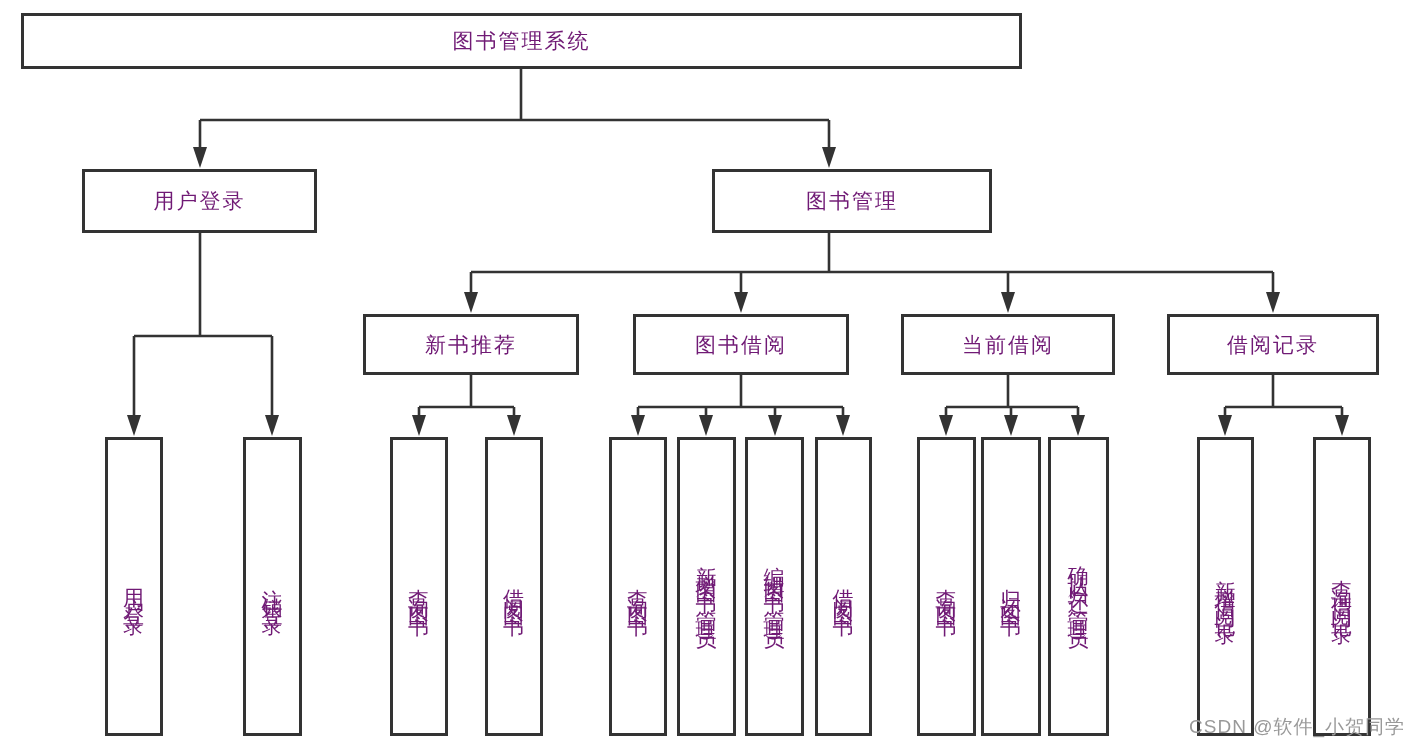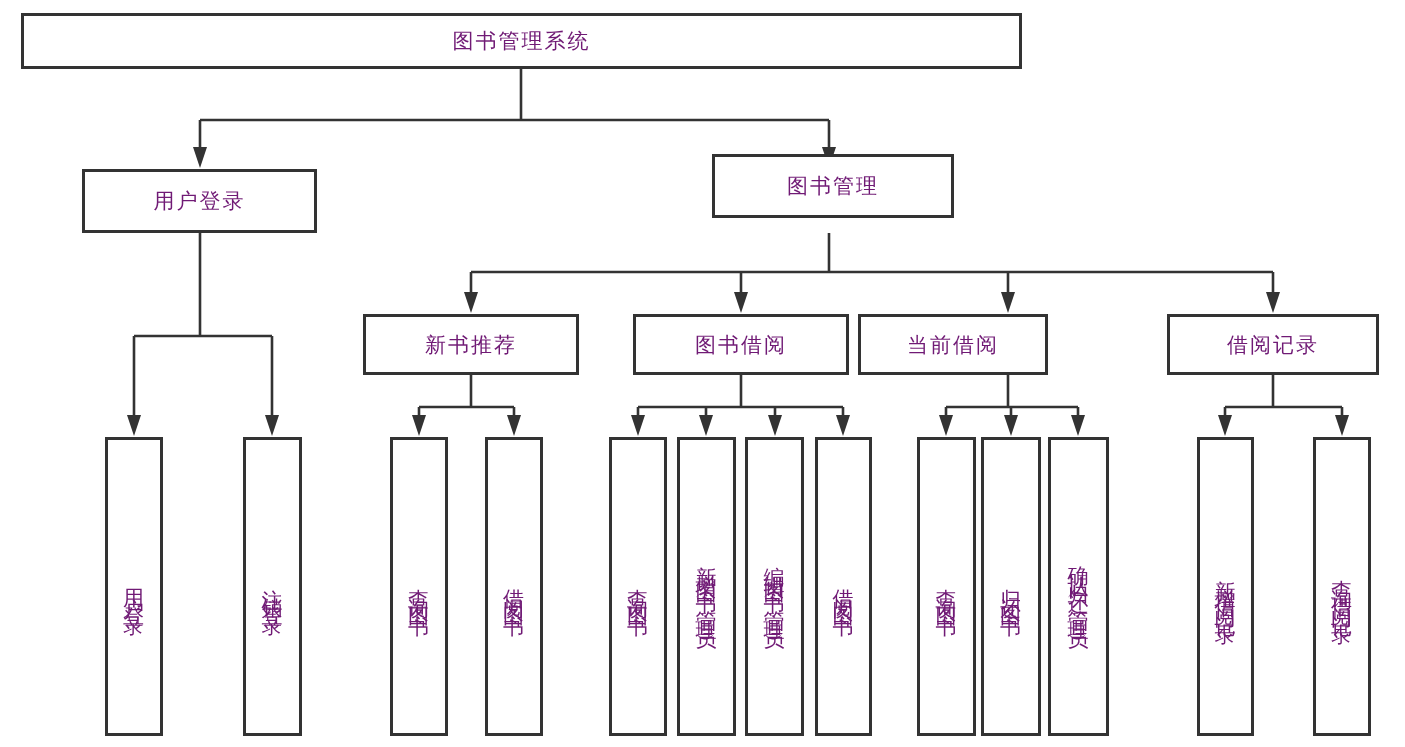--- a/index.html
+++ b/index.html
@@ -59,31 +59,31 @@
     </g>
   </svg>
 
   <div class="node hbox" style="left:21px;top:13px;width:1001px;height:56px">
     <span>图书管理系统</span>
   </div>
 
   <div class="node hbox" style="left:82px;top:169px;width:235px;height:64px">
     <span>用户登录</span>
   </div>
-  <div class="node hbox" style="left:712px;top:154px;width:242px;height:64px">
+  <div class="node hbox" style="left:712px;top:169px;width:280px;height:64px">
     <span>图书管理</span>
   </div>
 
   <div class="node hbox" style="left:633px;top:314px;width:216px;height:61px">
     <span>图书借阅</span>
   </div>
   <div class="node hbox" style="left:363px;top:314px;width:216px;height:61px">
     <span>新书推荐</span>
   </div>
-  <div class="node hbox" style="left:858px;top:314px;width:190px;height:61px">
+  <div class="node hbox" style="left:901px;top:314px;width:214px;height:61px">
     <span>当前借阅</span>
   </div>
   <div class="node hbox" style="left:1167px;top:314px;width:212px;height:61px">
     <span>借阅记录</span>
   </div>
 
   <div class="node vbox" style="left:105px;top:437px;width:58px;height:299px">
     <span>用户登录</span>
   </div>
   <div class="node vbox" style="left:243px;top:437px;width:59px;height:299px">
@@ -120,14 +120,15 @@
     <span>确认归还（管理员）</span>
   </div>
 
   <div class="node vbox" style="left:1197px;top:437px;width:57px;height:299px">
     <span>新增借阅记录</span>
   </div>
   <div class="node vbox" style="left:1313px;top:437px;width:58px;height:299px">
     <span>查询借阅记录</span>
   </div>
 
+  <div class="watermark">CSDN @软件_小贺同学</div>
 
 </div>
 
 </body></html>

